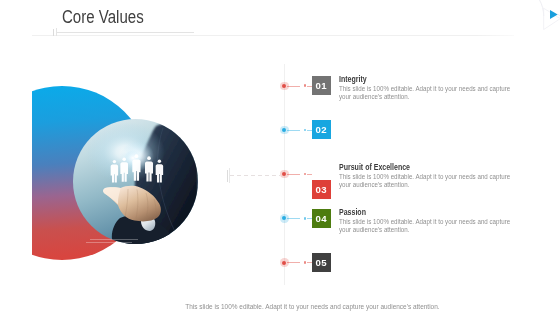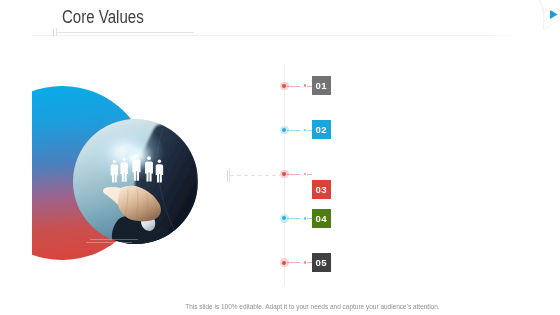--- a/index.html
+++ b/index.html
@@ -172,20 +172,27 @@
         <div class="dot" style="top:5.6px">
           <div class="ring" style="background:#de4038"></div>
           <div class="core" style="background:#de4038"></div>
         </div>
         <div class="dash" style="left:255px;top:9.6px;width:13px;background:#de4038;opacity:.42"></div>
         <div class="minidot" style="left:271.6px;top:8.4px;background:#de4038;opacity:.62"></div>
         <div class="dash" style="left:275.4px;top:9.6px;width:4.2px;background:#de4038;opacity:.42"></div>
         <div class="numbox" style="top:0;background:#737373">
           <span>01</span>
         </div>
+        <div class="txt" style="top:-2px">
+          <div class="hd">Integrity</div>
+          <div class="bd">
+            <div>This slide is 100% editable. Adapt it to your needs and capture</div>
+            <div>your audience's attention.</div>
+          </div>
+        </div>
       </div>
       <div class="row" style="top: 120.2px; padding-left: 21px;">
         <div class="dot" style="top:5.6px">
           <div class="ring" style="background:#18a6e0"></div>
           <div class="core" style="background:#18a6e0"></div>
         </div>
         <div class="dash" style="left:255px;top:9.6px;width:13px;background:#18a6e0;opacity:.42"></div>
         <div class="minidot" style="left:271.6px;top:8.4px;background:#18a6e0;opacity:.62"></div>
         <div class="dash" style="left:275.4px;top:9.6px;width:4.2px;background:#18a6e0;opacity:.42"></div>
         <div class="numbox" style="top:0;background:#18a6e0">
@@ -196,31 +203,45 @@
         <div class="dot" style="top:5.6px">
           <div class="ring" style="background:#de4038"></div>
           <div class="core" style="background:#de4038"></div>
         </div>
         <div class="dash" style="left:255px;top:9.6px;width:13px;background:#de4038;opacity:.42"></div>
         <div class="minidot" style="left:271.6px;top:8.4px;background:#de4038;opacity:.62"></div>
         <div class="dash" style="left:275.4px;top:9.6px;width:4.2px;background:#de4038;opacity:.42"></div>
         <div class="numbox" style="top:16px;background:#de4038">
           <span>03</span>
         </div>
+        <div class="txt" style="top:-2px">
+          <div class="hd">Pursuit of Excellence</div>
+          <div class="bd">
+            <div>This slide is 100% editable. Adapt it to your needs and capture</div>
+            <div>your audience's attention.</div>
+          </div>
+        </div>
       </div>
       <div class="row" style="top: 208.6px;">
         <div class="dot" style="top:5.6px">
           <div class="ring" style="background:#18a6e0"></div>
           <div class="core" style="background:#18a6e0"></div>
         </div>
         <div class="dash" style="left:255px;top:9.6px;width:13px;background:#18a6e0;opacity:.42"></div>
         <div class="minidot" style="left:271.6px;top:8.4px;background:#18a6e0;opacity:.62"></div>
         <div class="dash" style="left:275.4px;top:9.6px;width:4.2px;background:#18a6e0;opacity:.42"></div>
         <div class="numbox" style="top:0;background:#4d7c0f">
           <span>04</span>
+        </div>
+        <div class="txt" style="top:-2px">
+          <div class="hd">Passion</div>
+          <div class="bd">
+            <div>This slide is 100% editable. Adapt it to your needs and capture</div>
+            <div>your audience's attention.</div>
+          </div>
         </div>
       </div>
       <div class="row" style="top: 252.8px;">
         <div class="dot" style="top:5.6px">
           <div class="ring" style="background:#de4038"></div>
           <div class="core" style="background:#de4038"></div>
         </div>
         <div class="dash" style="left:255px;top:9.6px;width:13px;background:#de4038;opacity:.42"></div>
         <div class="minidot" style="left:271.6px;top:8.4px;background:#de4038;opacity:.62"></div>
         <div class="dash" style="left:275.4px;top:9.6px;width:4.2px;background:#de4038;opacity:.42"></div>

